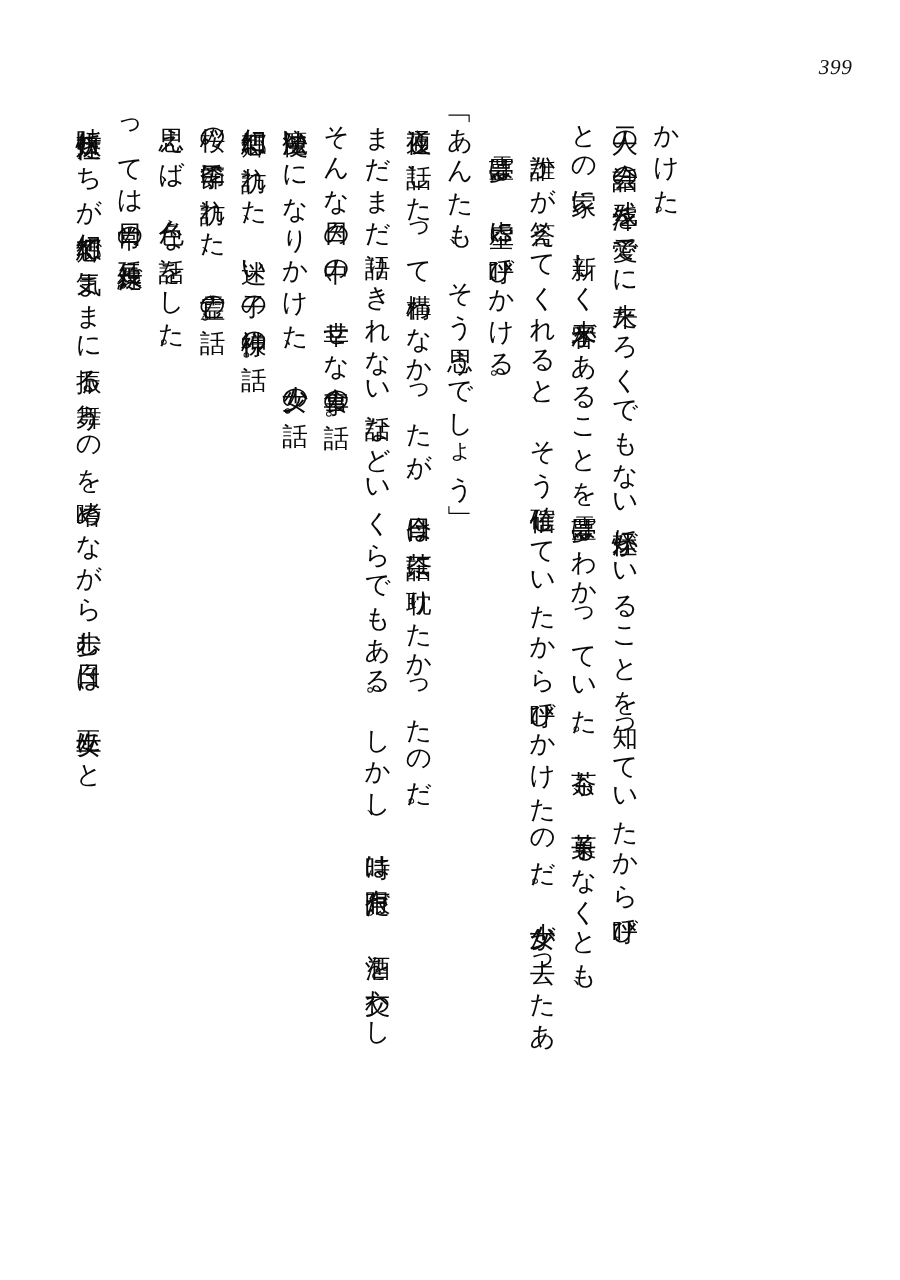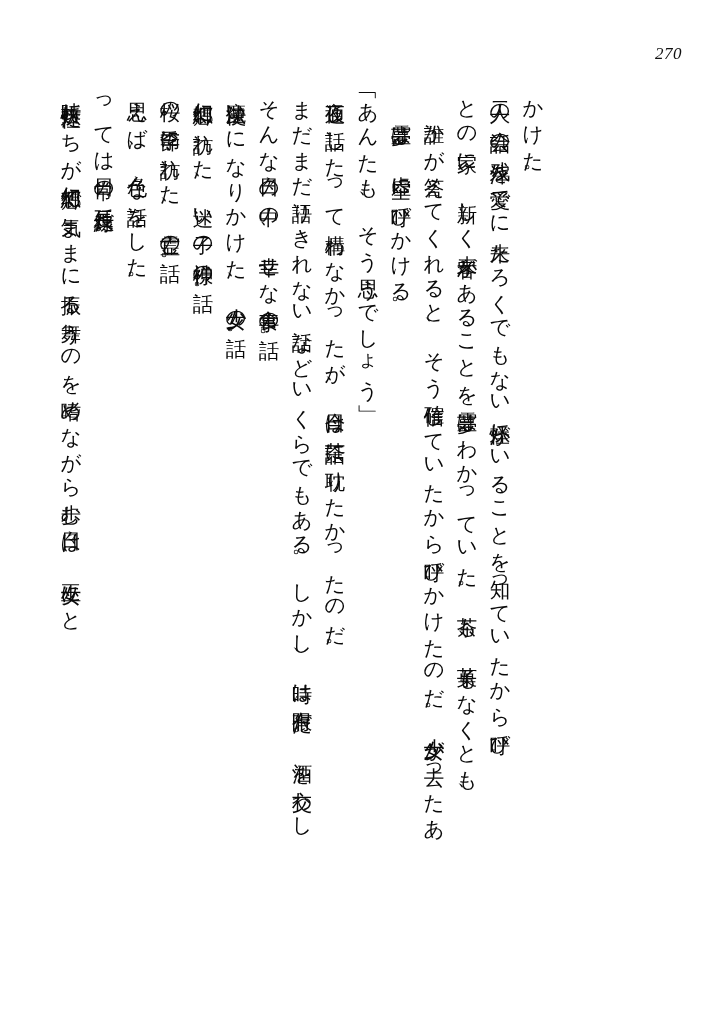--- a/index.html
+++ b/index.html
@@ -54,21 +54,21 @@
     word-break: break-all;
     text-align: left;
     color: #0a0a0a;
   }
 </style>
 </head>
 <body>
 
 <div class="page">
 
-  <div class="page-number">270</div>
+  <div class="page-number">399</div>
 
   <div class="vtext" style="flex-direction: row;">
     <div class="col">時折妖怪たちが幻想郷で気ままに振る舞うのを嗜めながら歩む日々は、巫女にと</div>
     <div class="col">っては日常の延長線だ。</div>
     <div class="col">思えば、色々な話をした。</div>
     <div class="col">桜の季節に訪れた、亡霊の話。</div>
     <div class="col">幻想郷に訪れた、迷い子の神様の話。</div>
     <div class="col">魔法使いになりかけた、少女の話。</div>
     <div class="col">そんな日々の中の、幸せな食事の話。</div>
     <div class="col">まだまだ語りきれない話などいくらでもある。しかし、時は有限だ。酒を交わし</div>

